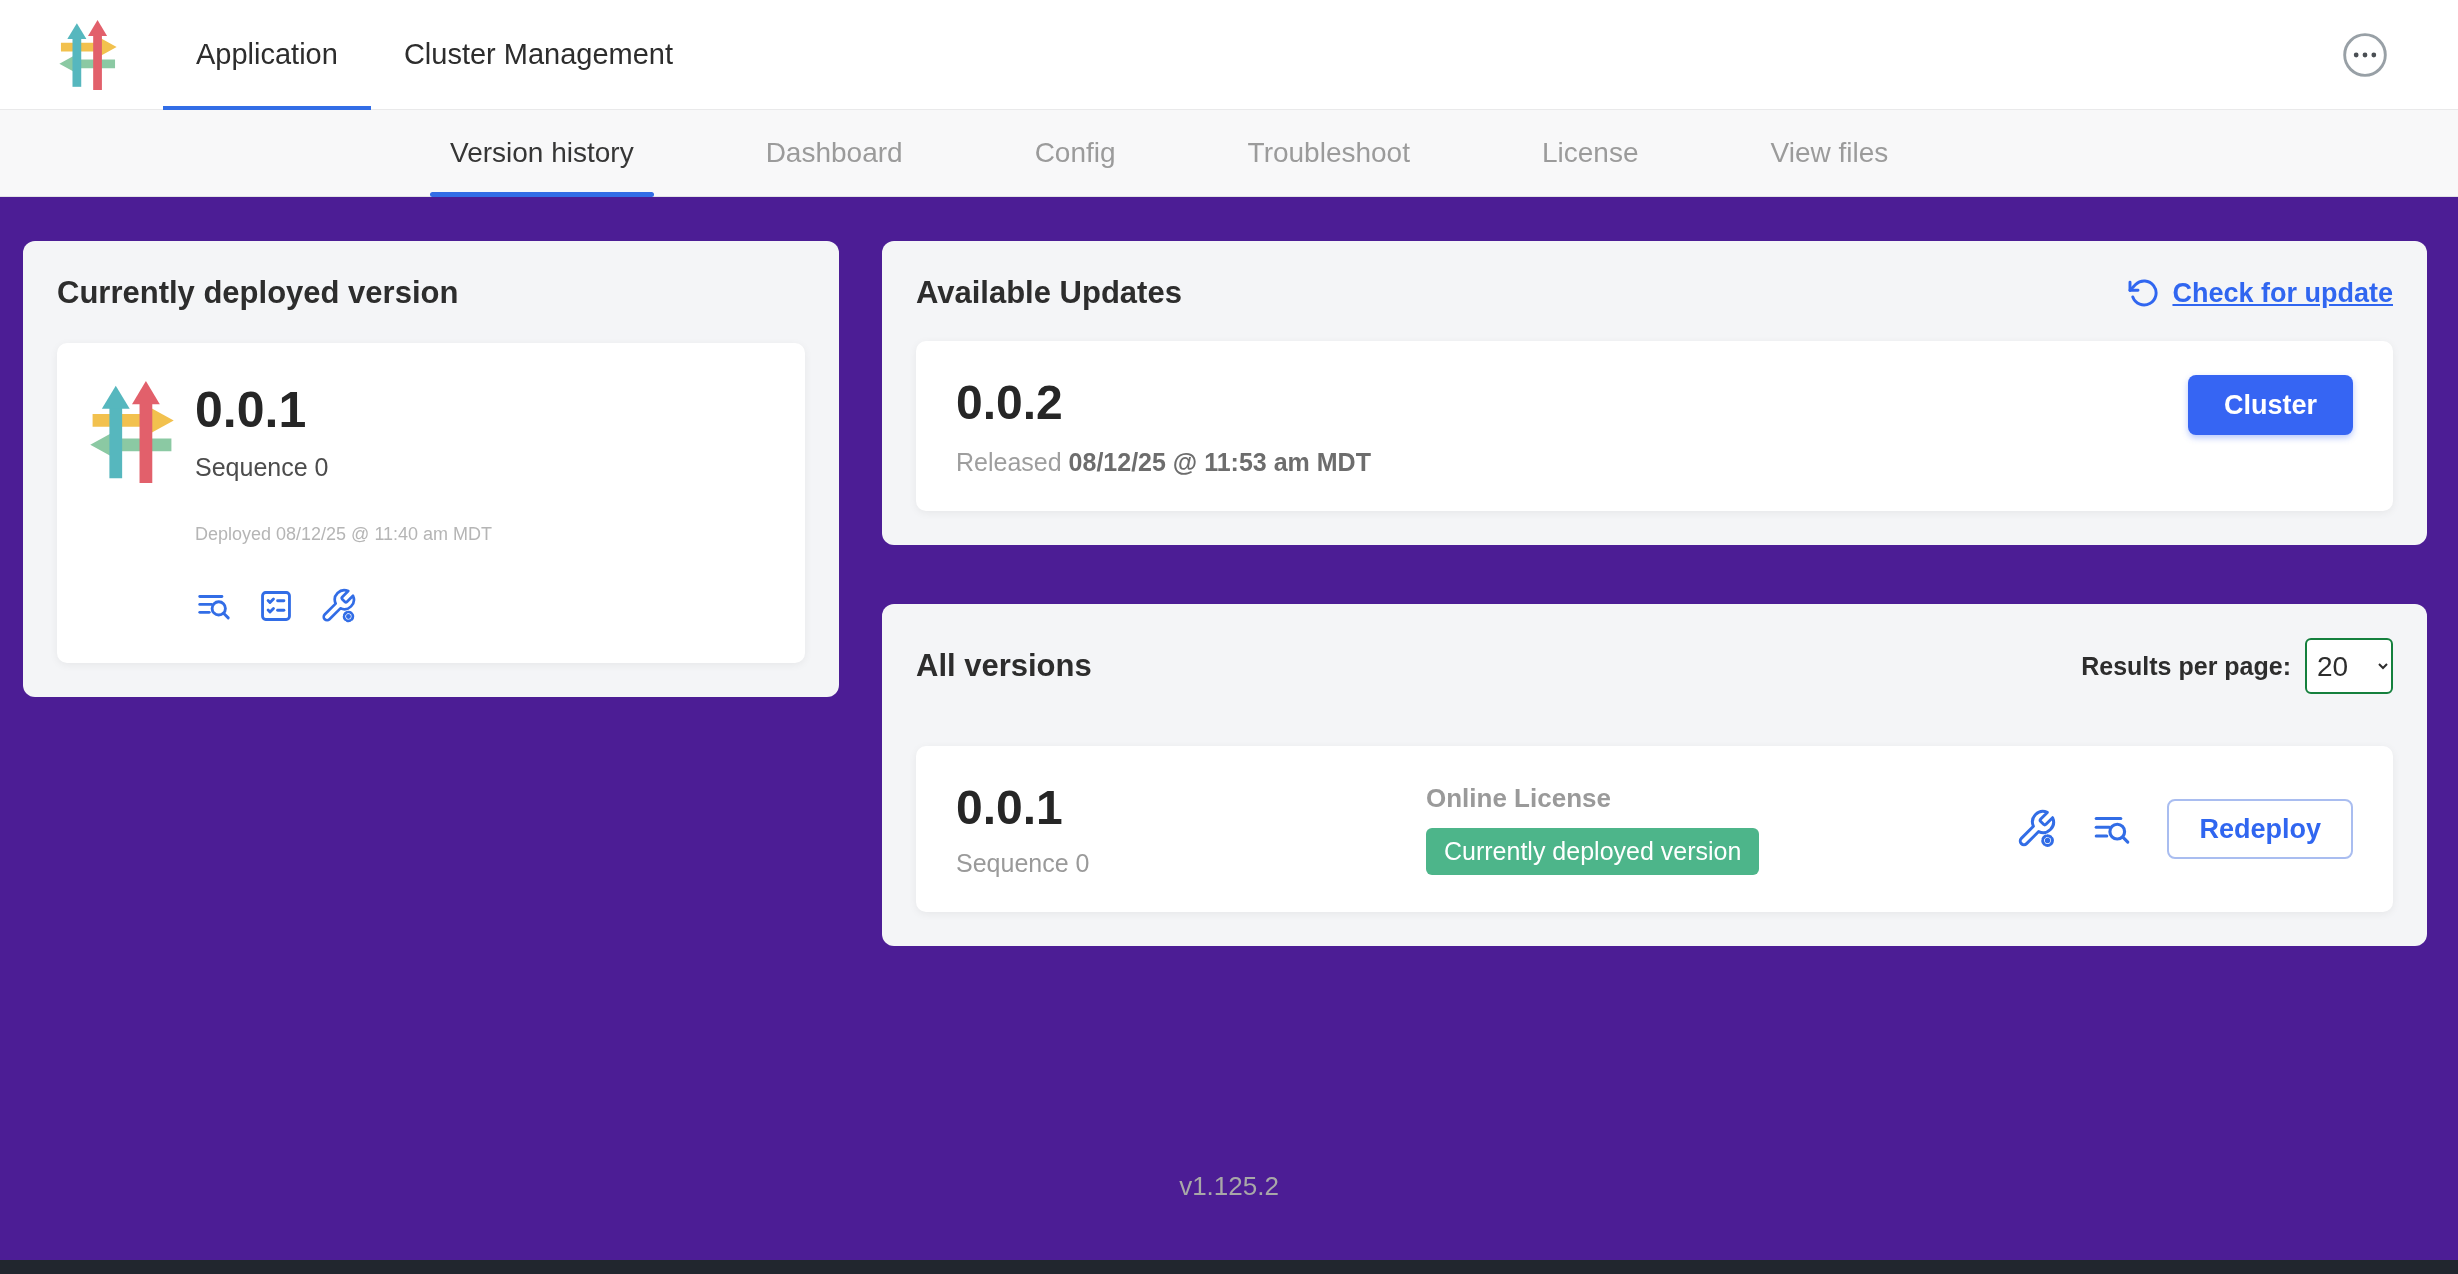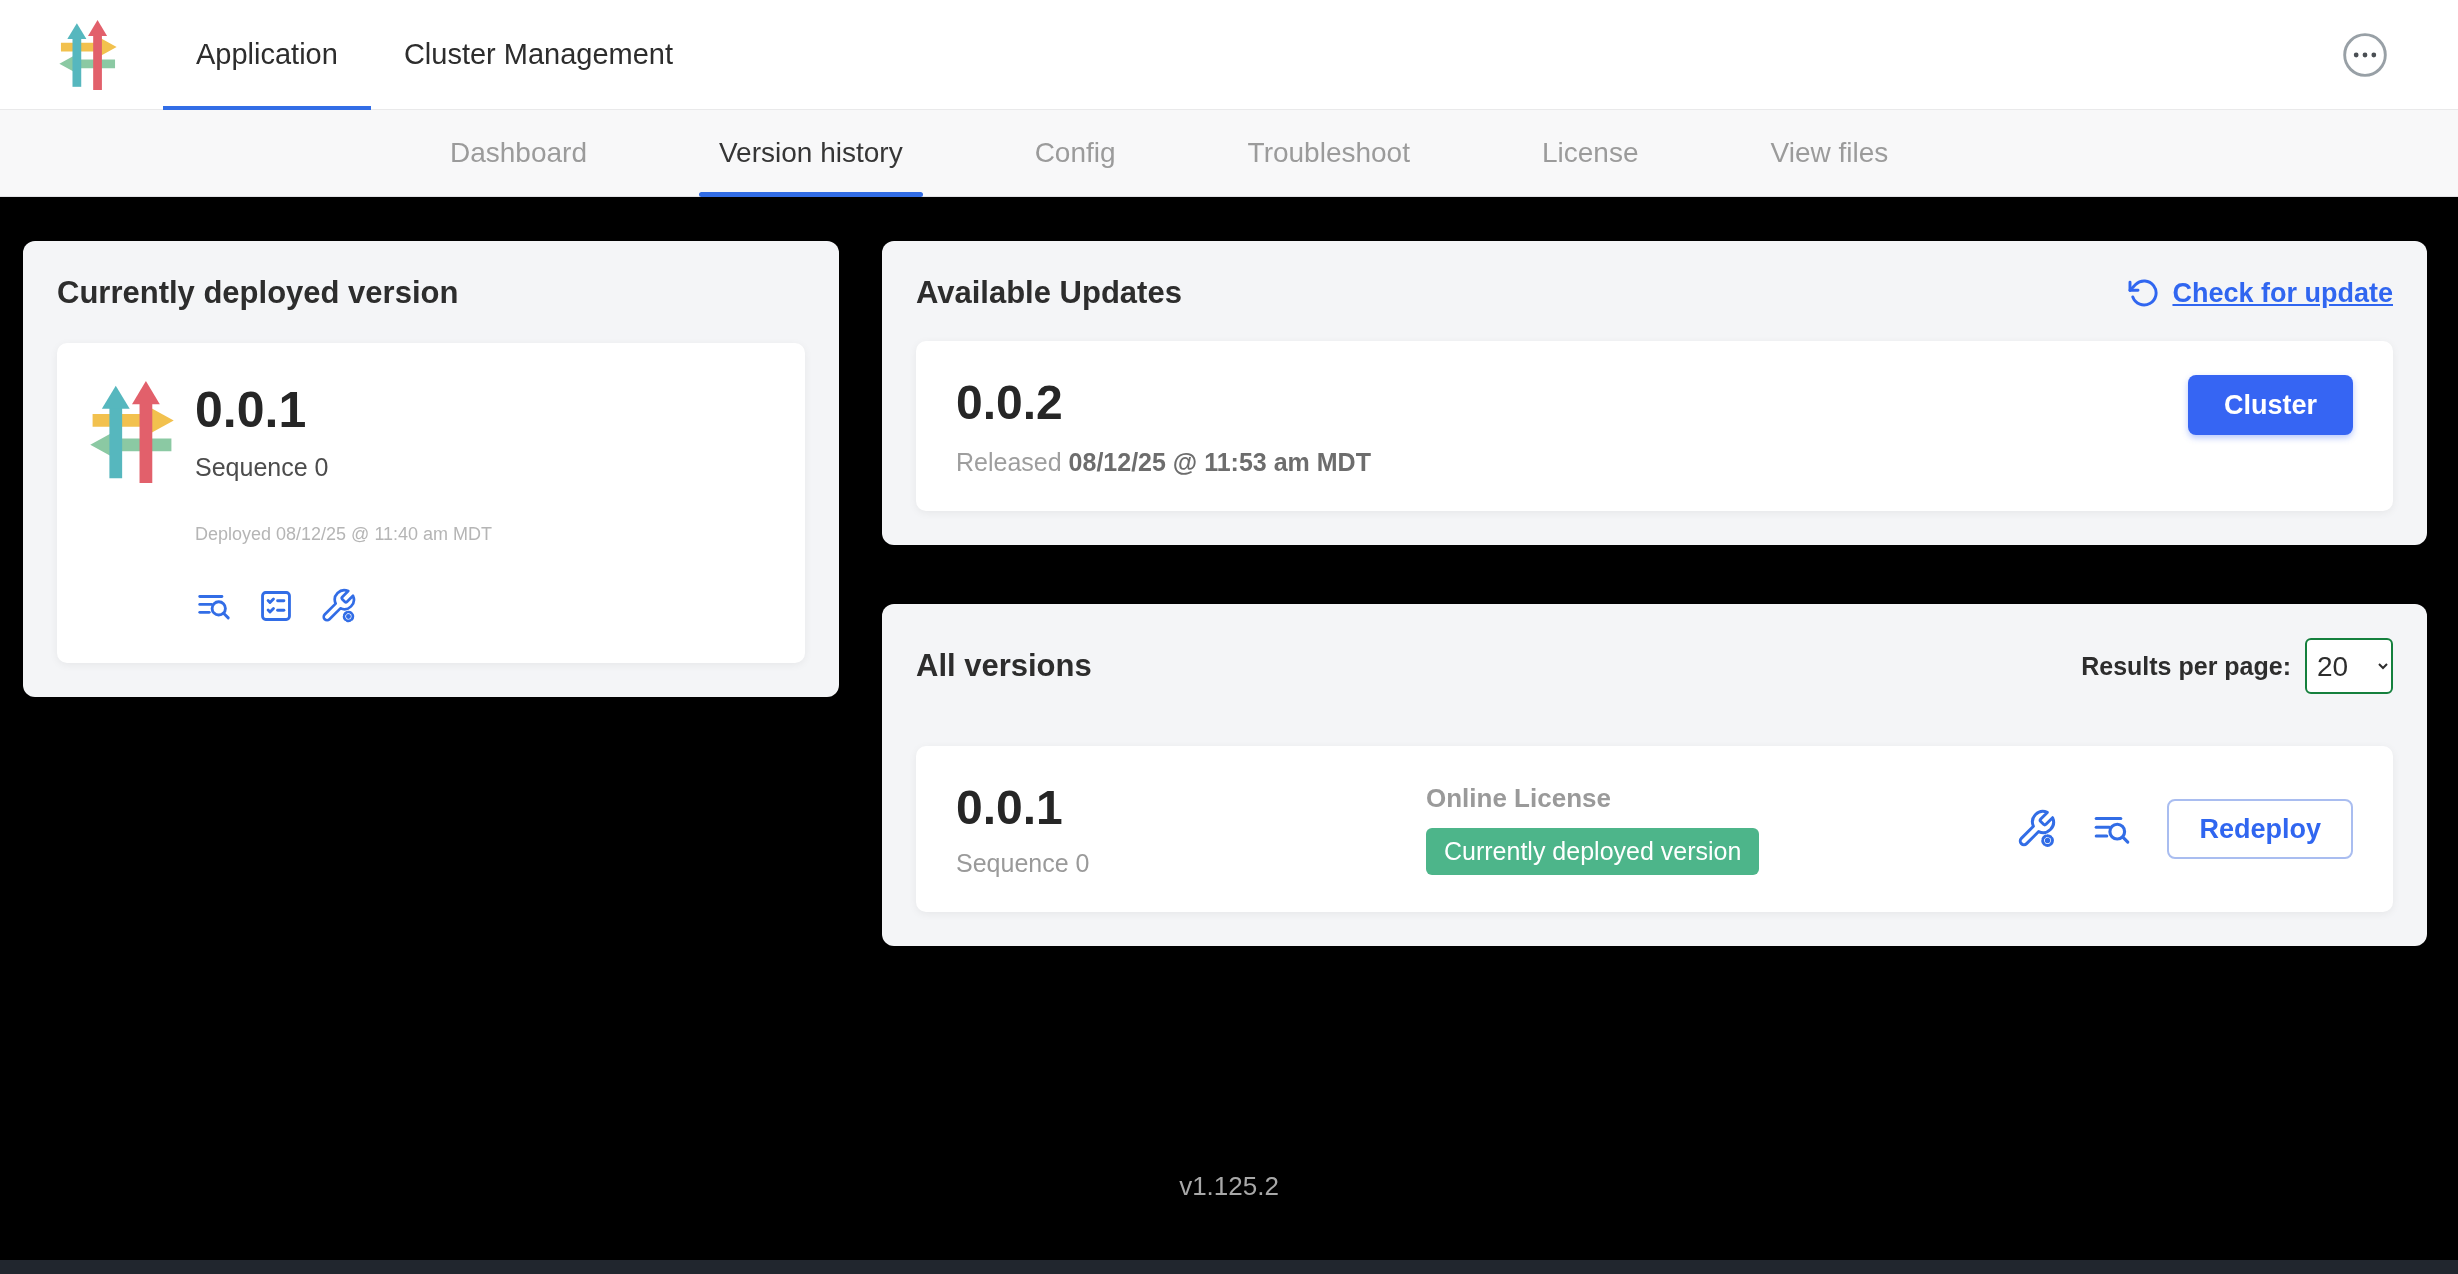--- a/index.html
+++ b/index.html
@@ -1,18 +1,18 @@
 <!DOCTYPE html>
 <html><head>
 <meta charset="utf-8">
 <style>
   * { margin:0; padding:0; box-sizing:border-box; }
   html,body { background:#ffffff; }
   body { font-family:"Liberation Sans", sans-serif; color:#2f2f2f; }
-  .screen { position:relative; width:2458px; height:1274px; background:#000000; overflow:hidden; }
+  .screen { position:relative; width:2458px; height:1274px; background:#4c1d95; overflow:hidden; }
 
   
   .header { height:110px; display:flex; align-items:center; border-bottom:1px solid #e9e9ea; background:#fff; }
   .logo { width:64px; height:70px; margin-left:56px; margin-right:43px; flex:0 0 auto; }
   .htab { position:relative; height:110px; display:flex; align-items:center; padding:0 33px;
           font-size:29px; color:#2d2d2d; cursor:pointer; }
   .htab.active::after { content:""; position:absolute; left:0; right:0; bottom:0; height:4px; background:#326de6; }
   .menu-circle { margin-left:auto; margin-right:70px; width:46px; height:46px; cursor:pointer; }
 
   
@@ -97,25 +97,25 @@
     </div>
     <svg class="menu-circle" viewBox="0 0 24 24">
       <circle cx="12" cy="12" r="10.6" fill="none" stroke="#98a0a6" stroke-width="1.5"></circle>
       <circle cx="7.4" cy="12" r="1.25" fill="#4a4f54"></circle>
       <circle cx="12" cy="12" r="1.25" fill="#4a4f54"></circle>
       <circle cx="16.6" cy="12" r="1.25" fill="#4a4f54"></circle>
     </svg>
   </div>
 
   <div class="subnav">
-    <div class="stab">
-        <span>Dashboard</span>
-      </div>
     <div class="stab active">
         <span>Version history</span>
+      </div>
+    <div class="stab">
+        <span>Dashboard</span>
       </div>
     <div class="stab">
         <span>Config</span>
       </div>
     <div class="stab">
         <span>Troubleshoot</span>
       </div>
     <div class="stab">
         <span>License</span>
       </div>

